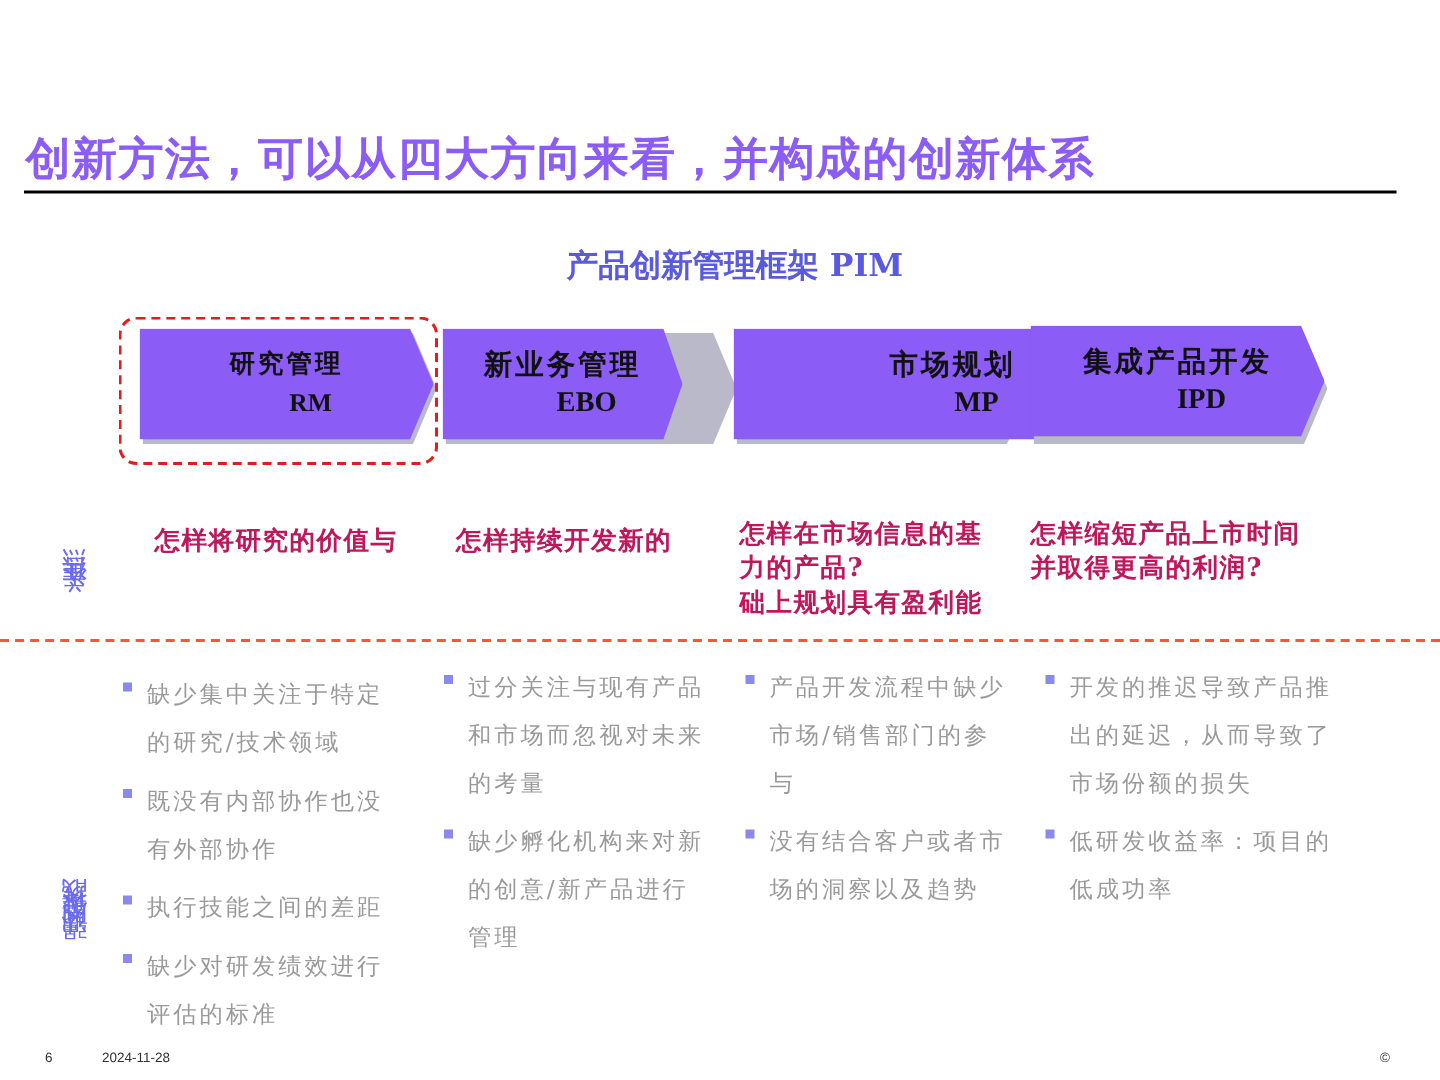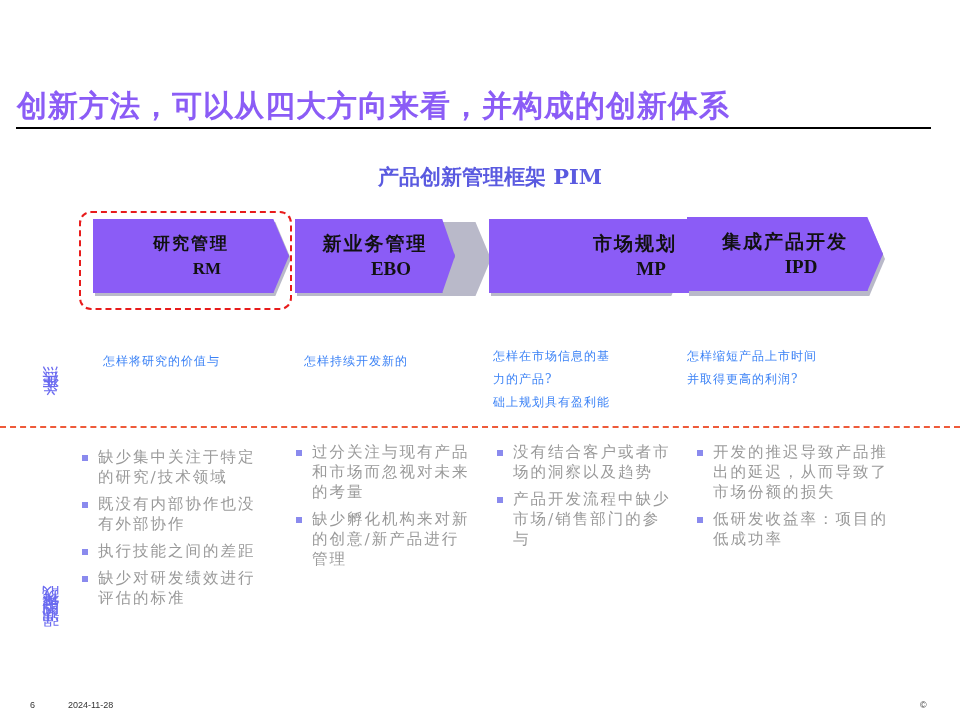--- a/index.html
+++ b/index.html
@@ -94,40 +94,40 @@
       position: absolute;
       writing-mode: vertical-rl;
       transform: rotate(180deg);
       color: #6a6af0;
       font-size: 17px;
       letter-spacing: 4px;
     }
     .focus {
       position: absolute;
       top: 349px;
-      font-size: 12px;
-      font-weight: normal;
-      color: #3b82f6;
+      font-size: 17px;
+      font-weight: bold;
+      color: #be185d;
       line-height: 23px;
       letter-spacing: 1px;
     }
     .sep {
       position: absolute;
       left: 0;
       top: 426px;
       width: 960px;
       height: 0;
       border-top: 2px dashed #ee5a3a;
     }
     .challenges {
       position: absolute;
       top: 447px;
       font-size: 15.5px;
       color: #9a9a9a;
-      line-height: 20px;
+      line-height: 32px;
       letter-spacing: 2px;
     }
     .ch-item {
       position: relative;
       padding-left: 16px;
       margin-bottom: 7px;
     }
     .ch-bullet {
       position: absolute;
       left: 0;
@@ -205,22 +205,22 @@
   <div class="ch-item"><span class="ch-bullet"></span><span>执行技能之间的差距</span></div>
   <div class="ch-item"><span class="ch-bullet"></span><span>缺少对研发绩效进行评估的标准</span></div>
 </div>
 
 <div class="challenges" style="left:296px;width:180px;top:442px;">
   <div class="ch-item"><span class="ch-bullet"></span><span>过分关注与现有产品和市场而忽视对未来的考量</span></div>
   <div class="ch-item"><span class="ch-bullet"></span><span>缺少孵化机构来对新的创意/新产品进行管理</span></div>
 </div>
 
 <div class="challenges" style="left:497px;width:180px;top:442px;">
+  <div class="ch-item"><span class="ch-bullet"></span><span>产品开发流程中缺少市场/销售部门的参与</span></div>
   <div class="ch-item"><span class="ch-bullet"></span><span>没有结合客户或者市场的洞察以及趋势</span></div>
-  <div class="ch-item"><span class="ch-bullet"></span><span>产品开发流程中缺少市场/销售部门的参与</span></div>
 </div>
 
 <div class="challenges" style="left:697px;width:205px;top:442px;">
   <div class="ch-item"><span class="ch-bullet"></span><span>开发的推迟导致产品推出的延迟，从而导致了市场份额的损失</span></div>
   <div class="ch-item"><span class="ch-bullet"></span><span>低研发收益率：项目的低成功率</span></div>
 </div>
 
 <div class="footer" style="left:30px;">6</div>
 <div class="footer" style="left:68px;">2024-11-28</div>
 <div class="footer" style="left:920px;">©</div>

